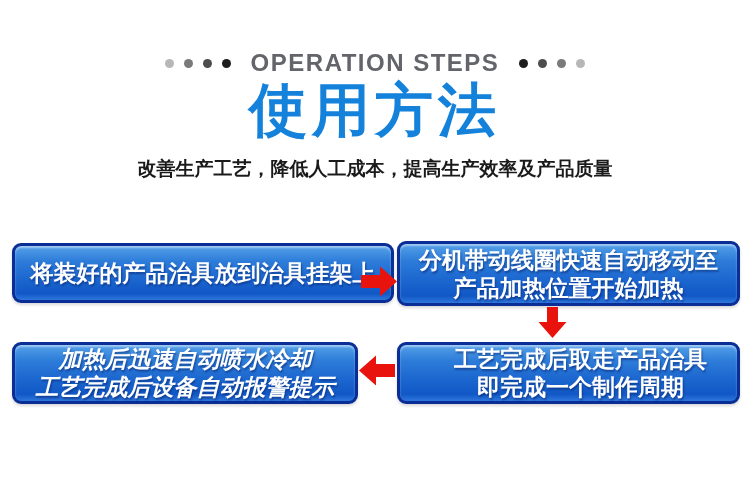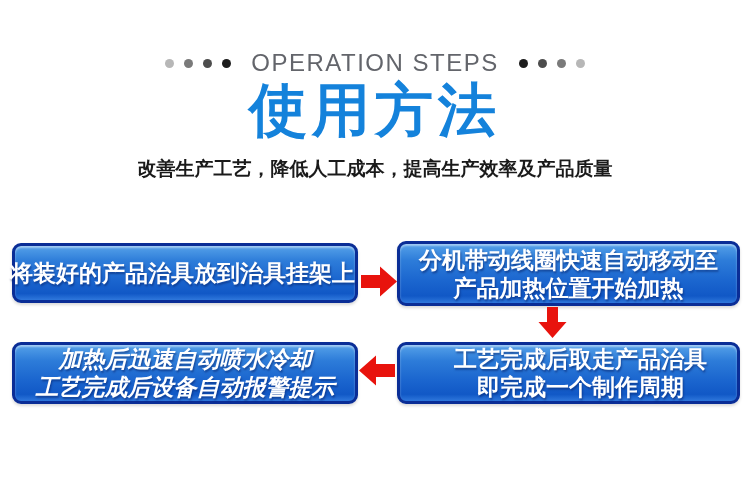--- a/index.html
+++ b/index.html
@@ -8,21 +8,21 @@
     font-family:"Liberation Sans","DejaVu Sans",sans-serif;overflow:hidden;
   }
   .header-row{
     position:absolute;top:48px;left:0;width:750px;height:30px;
     display:flex;align-items:center;justify-content:center;gap:20px;
   }
   .dots{display:flex;gap:10px;align-items:center;}
   .dot{width:9px;height:9px;border-radius:50%;background:#999;}
   .ops-label{
     font-size:24px;color:var(--header-gray,#666);letter-spacing:1.5px;
-    font-weight:400;white-space:nowrap;
+    font-weight:700;white-space:nowrap;
   }
   .main-title{
     position:absolute;top:72px;left:0;width:750px;margin:0;text-align:center;
     font-size:58px;font-weight:900;color:var(--accent-blue,#1482db);letter-spacing:5px;
   }
   .desc{
     position:absolute;top:158px;left:0;width:750px;text-align:center;
     font-size:19px;line-height:22px;font-weight:bold;color:var(--text-dark,#1a1a1a);
   }
   .step-box{
@@ -31,21 +31,21 @@
     background:linear-gradient(180deg,
       var(--box-gradient-top,#55a1e9) 0%,
       #2d7cd9 28%, #1b66cf 62%,
       var(--box-gradient-bottom,#1158c6) 88%,
       #2e77dc 100%);
     box-shadow:inset 0 2px 2px rgba(255,255,255,.45), 0 2px 3px rgba(0,0,0,.15);
     display:flex;flex-direction:column;align-items:center;justify-content:center;
     color:var(--step-text,#fff);font-weight:bold;font-size:23px;line-height:28px;
     text-shadow:1px 2px 2px rgba(8,35,105,.55);text-align:center;white-space:nowrap;
   }
-  #box1{left:12px;top:243px;width:346px;height:60px;align-items:flex-end;}
+  #box1{left:12px;top:243px;width:382px;height:60px;}
   #box2{left:397px;top:241px;width:343px;height:65px;}
   #box3{left:397px;top:342px;width:343px;height:62px;padding-left:24px;}
   #box4{left:12px;top:342px;width:346px;height:62px;font-style:italic;}
   .arrow{position:absolute;line-height:0;}
   .arrow svg{display:block;}
   .arrow polygon{fill:var(--arrow-red,#e8130d);}
   #arrow-right{left:361px;top:264px;}
   #arrow-down{left:537px;top:307px;}
   #arrow-left{left:359px;top:353px;}
 </style>

